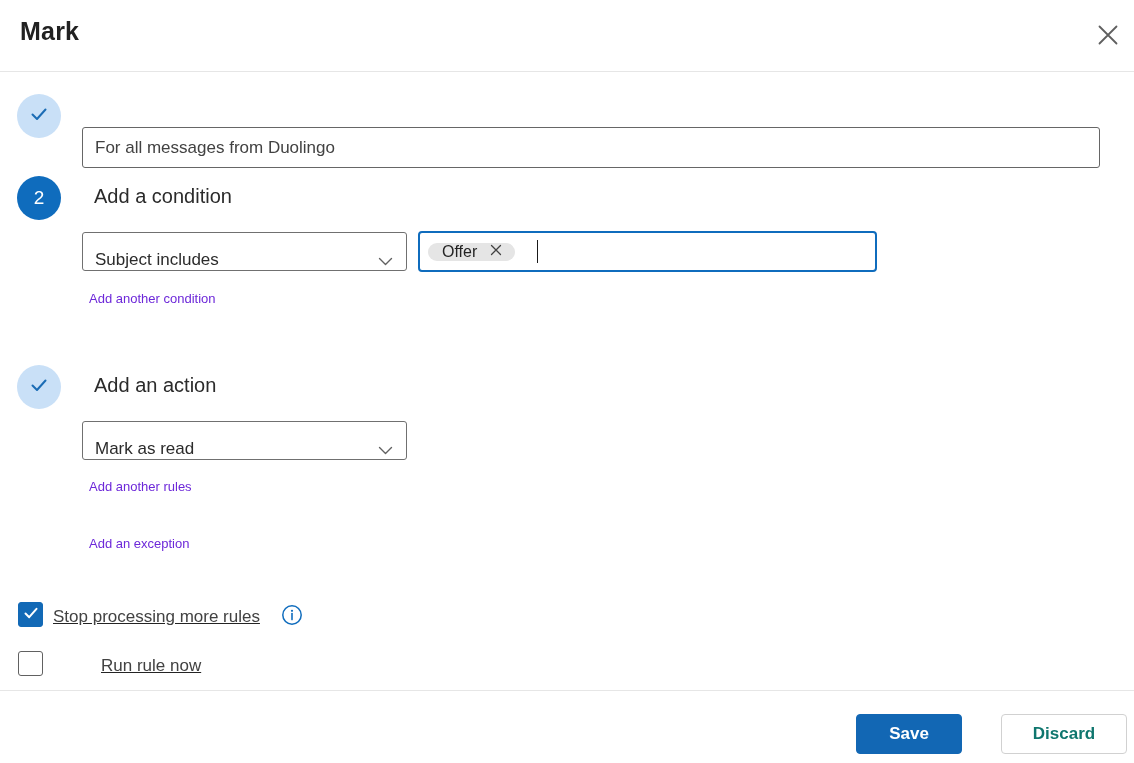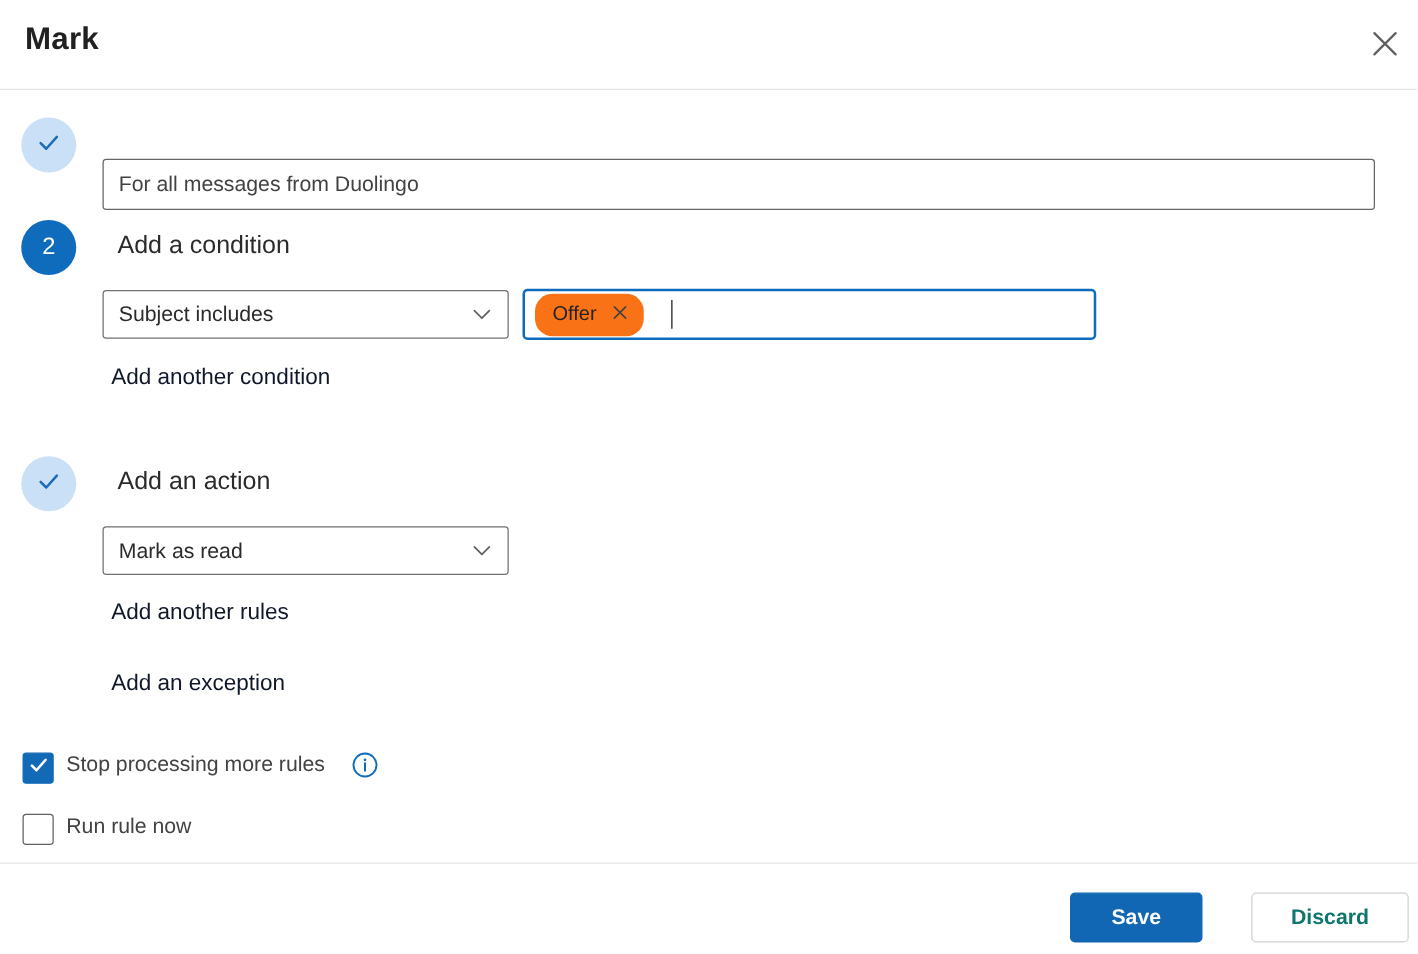--- a/index.html
+++ b/index.html
@@ -59,65 +59,65 @@
     font-size: 20px; font-weight: 400; color: #2b2b2b;
   }
   #condition-heading { top: 185px; }
   #action-heading { top: 374px; }
 
   .combobox {
     position: absolute; left: 82px;
     width: 325px; height: 39px;
     border: 1px solid #707070; border-radius: 3px;
     background: #fff; cursor: pointer;
-    display: flex; align-items: center;
+    display: flex; align-items: flex-end;
     padding: 0 12px; font-size: 17px; color: #2b2b2b;
   }
   #condition-combobox { top: 232px; }
   #action-combobox { top: 421px; gap: 47px; }
   .combobox .chevron { margin-left: auto; display: flex; align-items: center; }
 
   .value-input {
     position: absolute; left: 418px; top: 231px;
     width: 459px; height: 41px;
     border: 2px solid #0f6cbd; border-radius: 4px;
     background: #fff; display: flex; align-items: center;
     padding: 0 8px; cursor: text;
   }
   .chip {
-    height: 34px; background: #f97316; border-radius: 14px;
+    height: 18px; background: #e5e5e5; border-radius: 14px;
     display: flex; align-items: center; gap: 12px;
     padding: 0 12px 0 14px;
     font-size: 16px; color: #242424;
   }
   .chip-dismiss {
     background: none; border: none; padding: 0; cursor: pointer;
     display: flex; align-items: center;
   }
   .caret {
     width: 1px; height: 23px; background: #1a1a1a; margin-left: 22px;
     animation: blink 1.1s steps(1) infinite;
   }
   @keyframes blink { 50% { opacity: 0; } }
 
   .link {
     position: absolute; left: 89px;
-    font-size: 18px; color: #0f172a; text-decoration: none; cursor: pointer;
+    font-size: 13px; color: #6d28d9; text-decoration: none; cursor: pointer;
   }
   #add-condition-link { top: 291px; }
   #add-action-link { top: 479px; }
   #add-exception-link { top: 536px; }
 
   
   #step3-circle { top: 365px; }
 
   
-  .checkbox-row { position: absolute; left: 18px; display: flex; align-items: flex-start; }
+  .checkbox-row { position: absolute; left: 18px; display: flex; align-items: flex-end; text-decoration: underline; }
   #stop-processing-row { top: 602px; }
-  #run-rule-row { top: 651px; }
+  #run-rule-row { top: 651px; gap: 48px; }
   .checkbox {
     width: 25px; height: 25px; border-radius: 3px;
     border: 1px solid #616161; background: #fff;
     display: flex; align-items: center; justify-content: center;
     cursor: pointer; flex: none;
   }
   .checkbox.checked { background: #1269b6; border-color: #1269b6; }
   .checkbox .check-glyph { display: none; }
   .checkbox.checked .check-glyph { display: block; }
   .checkbox-label {

